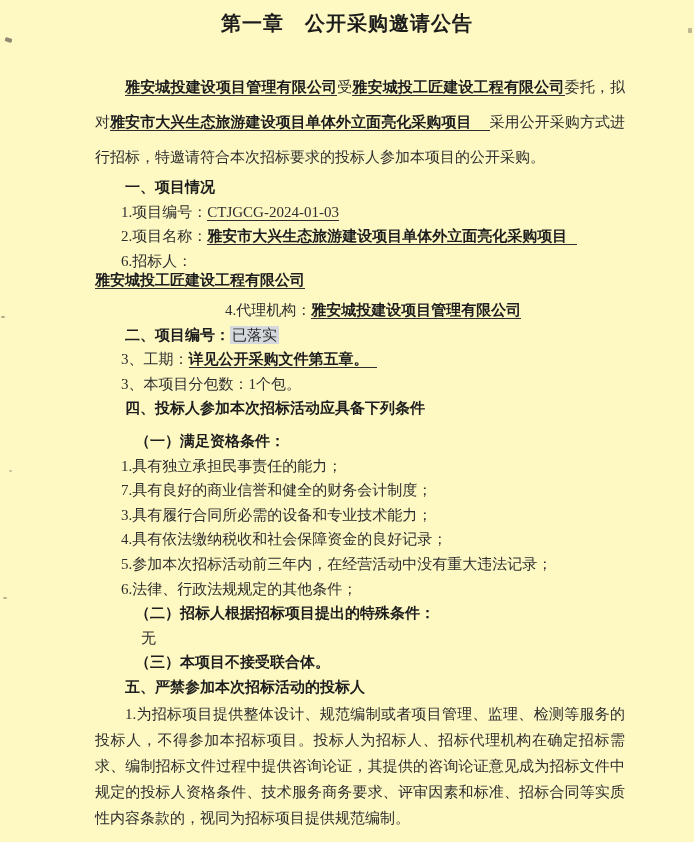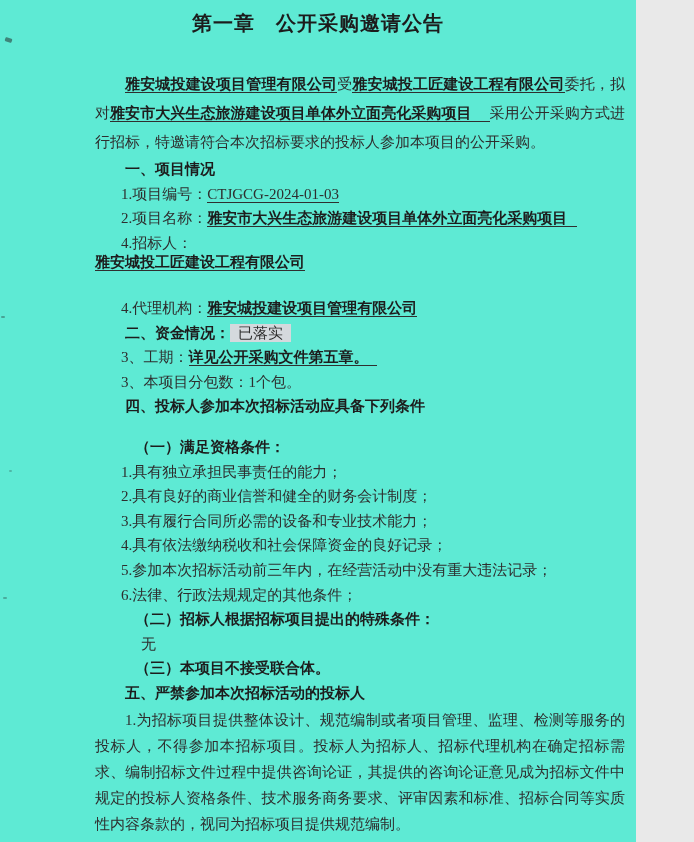--- a/index.html
+++ b/index.html
@@ -3,22 +3,22 @@
 <meta charset="utf-8">
 <style>
   html,body{margin:0;padding:0;}
   body{
     width:694px;height:842px;
     font-family:"Liberation Serif","DejaVu Serif",serif;
     background:#e9e9e9;
   }
   .page{
     position:relative;
-    width:636px;height:842px;
-    background:#5eead4;
+    width:694px;height:842px;
+    background:#fef9c3;
     overflow:hidden;
     color:#2e2e2e;
     font-size:15px;
   }
   .title{
     margin-top:8px;
     text-align:center;
     font-size:20px;
     font-weight:700;
     letter-spacing:1px;
@@ -26,40 +26,40 @@
     color:#1c1c1c;
   }
   .content{
     margin-left:95px;
     width:530px;
   }
   .para{
     margin:0;
     text-indent:30px;
     text-align:justify;
-    line-height:29px;
+    line-height:35px;
   }
   .intro{ margin-top:32px; }
   .line{
     line-height:24.6px;
     white-space:nowrap;
   }
   .ind-item{ padding-left:26px;font-family:Liberation Serif, serif; }
   .ind-head{ padding-left:30px; }
   .ind-sub{ padding-left:40px; }
   .ind-none{ padding-left:46px; }
   .b{ font-weight:700; color:#1d1d1d; }
   .ul{ border-bottom:1px solid #2f2f2f; padding-bottom:0; }
   .trail-lg{ padding-right:18px; }
   .trail-md{ padding-right:10px; }
   .trail-sm{ padding-right:8px; }
-  .hl{ background:#d5d9dd; padding:1px 8px; }
+  .hl{ background:#d5d9dd; padding:1px 2px; }
   .owner-line{ margin-top:-5px; }
-  .agency-line{ margin-top:21px; }
-  .sub-first{ margin-top:16px; }
+  .agency-line{ margin-top:5px;text-align:center; }
+  .sub-first{ margin-top:8px; }
   .closing{ margin-top:3px; line-height:25.8px; }
   
   .speck{ position:absolute; background:#1f1f1f; border-radius:1px; }
   .sp1{ left:5px; top:38px; width:7px; height:4px; opacity:.5; transform:rotate(18deg); }
   .sp2{ left:1px; top:316px; width:4px; height:2px; opacity:.35; }
   .sp3{ left:688px; top:28px; width:4px; height:5px; opacity:.3; }
   .sp4{ left:3px; top:597px; width:4px; height:2px; opacity:.3; }
   .sp5{ left:9px; top:470px; width:3px; height:2px; opacity:.25; }
 </style>
 </head>
@@ -78,40 +78,40 @@
   <div class="content">
 
     <p class="para intro"><span class="b ul">雅安城投建设项目管理有限公司</span><span>受</span><span class="b ul">雅安城投工匠建设工程有限公司</span><span>委托，拟对</span><span class="b ul trail-lg">雅安市大兴生态旅游建设项目单体外立面亮化采购项目</span><span>采用公开采购方式进行招标，特邀请符合本次招标要求的投标人参加本项目的公开采购。</span></p>
 
     <div class="line ind-head b">一、项目情况</div>
 
     <div class="line ind-item"><span>1.项目编号：</span><span class="ul">CTJGCG-2024-01-03</span></div>
 
     <div class="line ind-item"><span>2.项目名称：</span><span class="b ul trail-md">雅安市大兴生态旅游建设项目单体外立面亮化采购项目</span></div>
 
-    <div class="line ind-item"><span>4.招标人：</span></div>
+    <div class="line ind-item"><span>6.招标人：</span></div>
 
     <div class="line owner-line"><span class="b ul">雅安城投工匠建设工程有限公司</span></div>
 
     <div class="line ind-item agency-line"><span>4.代理机构：</span><span class="b ul">雅安城投建设项目管理有限公司</span></div>
 
-    <div class="line ind-head"><span class="b">二、资金情况：</span><span class="hl">已落实</span></div>
+    <div class="line ind-head"><span class="b">二、项目编号：</span><span class="hl">已落实</span></div>
 
 
 
     <div class="line ind-item"><span>3、工期：</span><span class="b ul trail-sm">详见公开采购文件第五章。</span></div>
 
     <div class="line ind-item">3、本项目分包数：1个包。</div>
 
     <div class="line ind-head b">四、投标人参加本次招标活动应具备下列条件</div>
 
     <div class="line ind-sub b sub-first">（一）满足资格条件：</div>
 
     <div class="line ind-item">1.具有独立承担民事责任的能力；</div>
-    <div class="line ind-item">2.具有良好的商业信誉和健全的财务会计制度；</div>
+    <div class="line ind-item">7.具有良好的商业信誉和健全的财务会计制度；</div>
     <div class="line ind-item">3.具有履行合同所必需的设备和专业技术能力；</div>
     <div class="line ind-item">4.具有依法缴纳税收和社会保障资金的良好记录；</div>
     <div class="line ind-item">5.参加本次招标活动前三年内，在经营活动中没有重大违法记录；</div>
     <div class="line ind-item">6.法律、行政法规规定的其他条件；</div>
 
     <div class="line ind-sub b">（二）招标人根据招标项目提出的特殊条件：</div>
 
     <div class="line ind-none">无</div>
 
     <div class="line ind-sub b">（三）本项目不接受联合体。</div>

